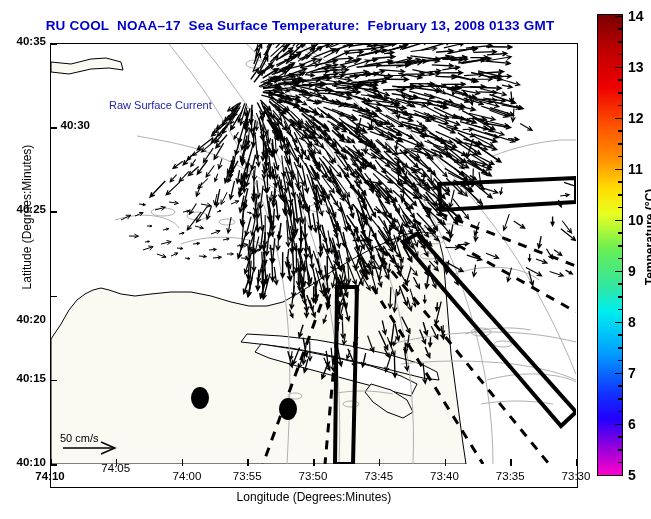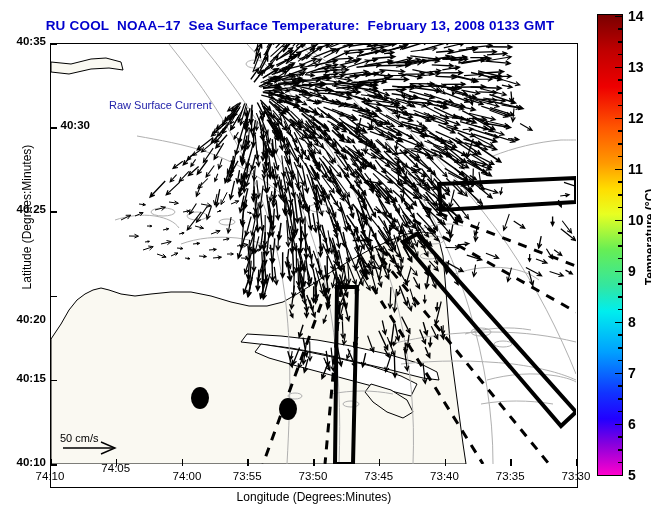--- a/index.html
+++ b/index.html
@@ -1343,21 +1343,21 @@
     <div class="abs ytick" style="left: 0px; top: 203.4px;">40:25</div>
     <div class="abs" style="left: 50px; top: 211.4px; width: 7px; height: 1.5px; background: rgb(0, 0, 0);"></div>
     <div class="abs ytick" style="left: 0px; top: 287.6px; margin-top: 25px;">40:20</div>
     <div class="abs" style="left: 50px; top: 295.6px; width: 7px; height: 1.5px; background: rgb(0, 0, 0);"></div>
     <div class="abs ytick" style="left: 0px; top: 371.8px;">40:15</div>
     <div class="abs" style="left: 50px; top: 379.8px; width: 7px; height: 1.5px; background: rgb(0, 0, 0);"></div>
     <div class="abs ytick" style="left: 0px; top: 456px;">40:10</div>
     <div class="abs" style="left: 50px; top: 464px; width: 7px; height: 1.5px; background: rgb(0, 0, 0);"></div>
   </div>
 <div id="xticks">
-    <div class="abs xtick" style="left: 25px; top: 470px;">74:10</div>
+    <div class="abs xtick" style="left: 25px; top: 470px; font-weight: bold;">74:10</div>
     <div class="abs" style="left: 50px; top: 459px; width: 1.5px; height: 7px; background: rgb(0, 0, 0);"></div>
     <div class="abs xtick" style="left: 90.75px; top: 462px;">74:05</div>
     <div class="abs" style="left: 115.75px; top: 459px; width: 1.5px; height: 7px; background: rgb(0, 0, 0);"></div>
     <div class="abs xtick" style="left: 162px; top: 470px;">74:00</div>
     <div class="abs" style="left: 181.5px; top: 459px; width: 1.5px; height: 7px; background: rgb(0, 0, 0);"></div>
     <div class="abs xtick" style="left: 222.25px; top: 470px;">73:55</div>
     <div class="abs" style="left: 247.25px; top: 459px; width: 1.5px; height: 7px; background: rgb(0, 0, 0);"></div>
     <div class="abs xtick" style="left: 288px; top: 470px;">73:50</div>
     <div class="abs" style="left: 313px; top: 459px; width: 1.5px; height: 7px; background: rgb(0, 0, 0);"></div>
     <div class="abs xtick" style="left: 353.75px; top: 470px;">73:45</div>

